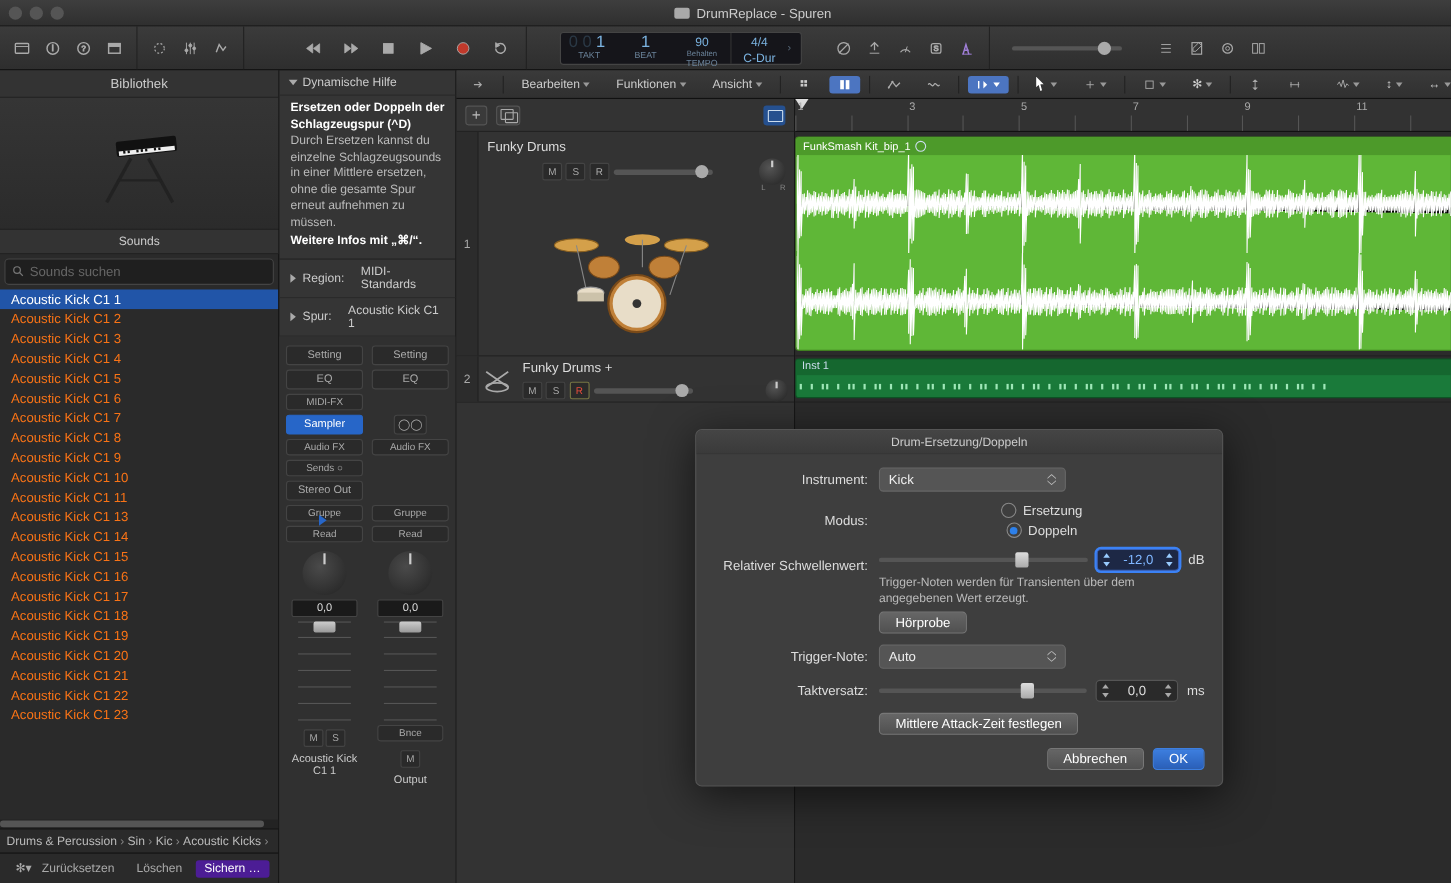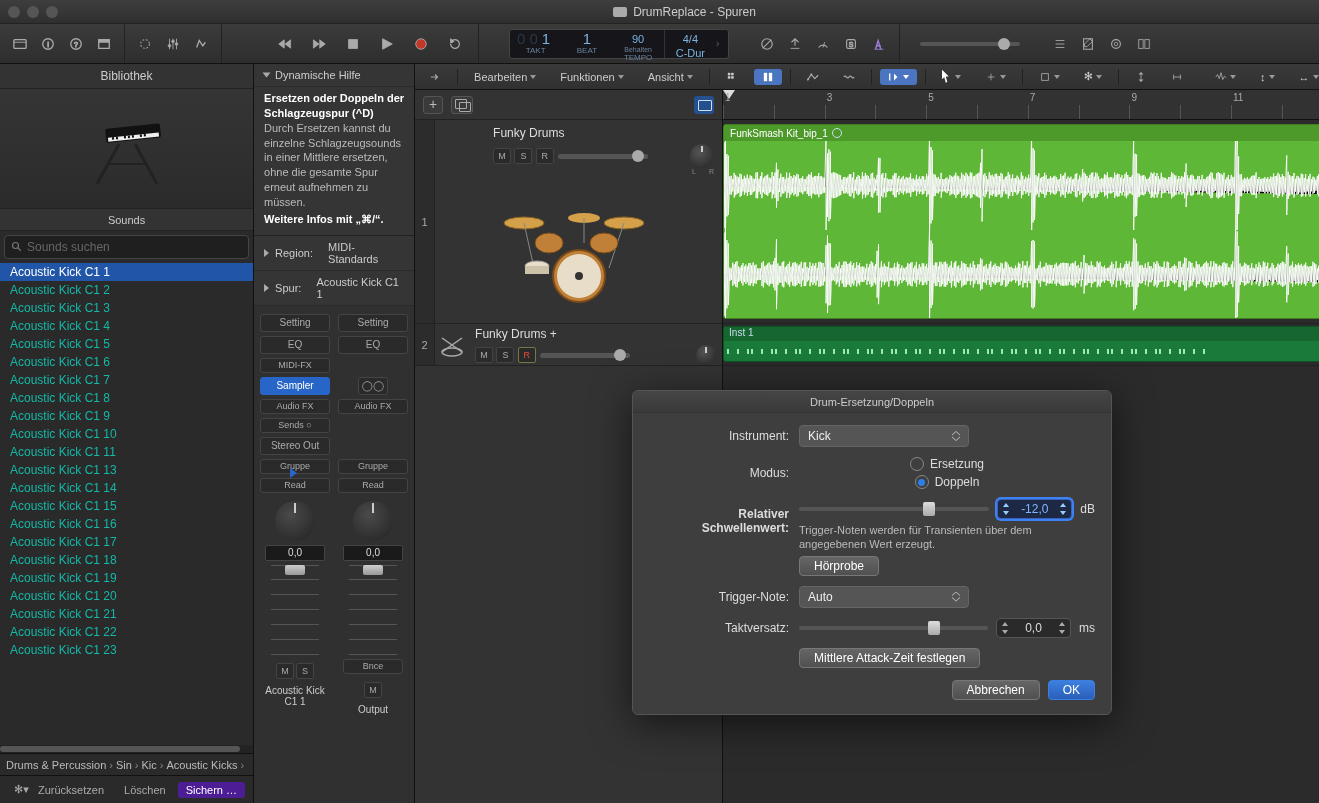--- a/index.html
+++ b/index.html
@@ -36,21 +36,21 @@
   
   
   .library { width:292px; background:#2a2a2a; display:flex; flex-direction:column; border-right:1px solid #111; }
   .lib-header { height:25px; background:#333; text-align:center; line-height:25px; font-size:12px; color:#ccc; border-bottom:1px solid #222; }
   .keyboard-img { height:120px; background:linear-gradient(#353535,#2b2b2b); display:flex; align-items:center; justify-content:center; border-bottom:1px solid #222; }
   .keyboard-svg { width:100px; height:80px; }
   .sounds-header { height:22px; text-align:center; line-height:22px; background:#333; border-bottom:1px solid #222; font-size:11px; }
   .search-box { height:24px; background:#1f1f1f; border:1px solid #444; margin:4px; border-radius:4px; display:flex; align-items:center; padding:0 6px; gap:4px; color:#666; }
   .search-box svg { width:12px; height:12px; fill:#666; }
   .sound-list { flex:1; overflow:auto; }
-  .sound-item { padding:2px 10px; font-size:12px; color:#14b8a6; cursor:pointer; }
+  .sound-item { padding:2px 10px; font-size:12px; color:#f97316; cursor:pointer; }
   .sound-item.sel { background:#2155a8; color:#fff; }
   .breadcrumb { height:22px; padding:0 6px; font-size:11px; color:#bbb; display:flex; align-items:center; border-top:1px solid #111; white-space:nowrap; overflow:hidden; }
   .breadcrumb span.sep { margin:0 3px; color:#888; }
   .lib-footer { height:28px; display:flex; gap:4px; align-items:center; padding:0 6px; border-top:1px solid #111; }
   .lib-footer .btn { padding:2px 8px; font-size:11px; color:#aaa; border-radius:3px; cursor:pointer; }
   .lib-footer .btn.primary { background:#4c1d95; color:#fff; }
   .lib-footer .gear { width:20px; }
   .lib-scrollbar { height:8px; background:#232323; position:relative; }
   .lib-scrollbar:after { content:""; position:absolute; left:0; width:240px; height:6px; top:1px; background:#555; border-radius:3px; }
   
@@ -134,21 +134,21 @@
   .region2 { position:absolute; left:0; top:2px; right:0; height:36px; background:#1a7a3a; border:1px solid #0d5525; border-radius:3px; }
   .region2-header { height:14px; background:#15672f; color:#cde; font-size:10px; padding:0 5px; }
   .midi-notes { position:relative; height:20px; }
   .midi-notes span { position:absolute; top:8px; width:2px; height:5px; background:#9fe8b8; }
   
   
   .modal { position:absolute; left:632px; top:390px; width:480px; background:#3e3e3e; border:1px solid #555; border-radius:6px; box-shadow:0 8px 40px rgba(0,0,0,0.6); z-index:100; color:#ddd; padding-bottom:10px; }
   .modal-title { height:22px; text-align:center; font-size:11px; color:#ccc; line-height:22px; border-bottom:1px solid #333; background:linear-gradient(#454545,#3a3a3a); border-radius:6px 6px 0 0; }
   .modal-body { padding:12px 16px 4px 16px; display:grid; grid-template-columns:140px 1fr; gap:10px 10px; align-items:center; }
   .form-label { text-align:right; font-size:12px; color:#ddd; }
-  .form-label.top { align-self:start; padding-top:8px;font-weight:bold; }
+  .form-label.top { align-self:start; padding-top:8px; }
   .form-val {}
   .dropdown { width:170px; height:22px; background:#555; border:1px solid #666; border-radius:4px; padding:0 8px; font-size:12px; color:#eee; display:flex; align-items:center; position:relative; }
   .dropdown:after { content:""; position:absolute; right:8px; top:5px; width:8px; height:10px; background:linear-gradient(#bbb,#bbb); clip-path:polygon(0 35%,50% 0,100% 35%,100% 45%,50% 10%,0 45%,0 55%,50% 90%,100% 55%,100% 65%,50% 100%,0 65%); }
   .radio-group { display:flex; flex-direction:column; gap:4px; }
   .radio { display:flex; align-items:center; gap:6px; font-size:12px;justify-content:center; }
   .radio .dot { width:14px; height:14px; border-radius:50%; border:1px solid #888; display:flex; align-items:center; justify-content:center; }
   .radio.sel .dot:after { content:""; width:7px; height:7px; border-radius:50%; background:#2d80ea; }
   .slider-row { display:flex; align-items:center; gap:8px; }
   .slider { flex:1; height:4px; background:#555; border-radius:2px; position:relative; }
   .slider .thumb { position:absolute; top:-5px; width:12px; height:14px; background:linear-gradient(#ddd,#aaa); border-radius:2px; }
@@ -616,21 +616,21 @@
         <div class="th-top">
           <div class="plus">+</div>
           <div class="dup"></div>
           <div class="spacer"></div>
           <div class="picture"></div>
         </div>
 
         <div class="track-row" style="height:204px">
           <div class="track-num">1</div>
           <div class="track-header">
-            <div class="track-name" style="margin-left:50px">Funky Drums</div>
+            <div class="track-name" style="">Funky Drums</div>
             <div class="track-controls" style="margin-left:50px">
               <div class="msr">
                 <span>M</span>
                 <span>S</span>
                 <span>R</span>
               </div>
               <div class="h-slider"></div>
               <div class="pan-knob"></div>
             </div>
             <div class="lr" style="margin-left:auto;margin-top:-4px">

